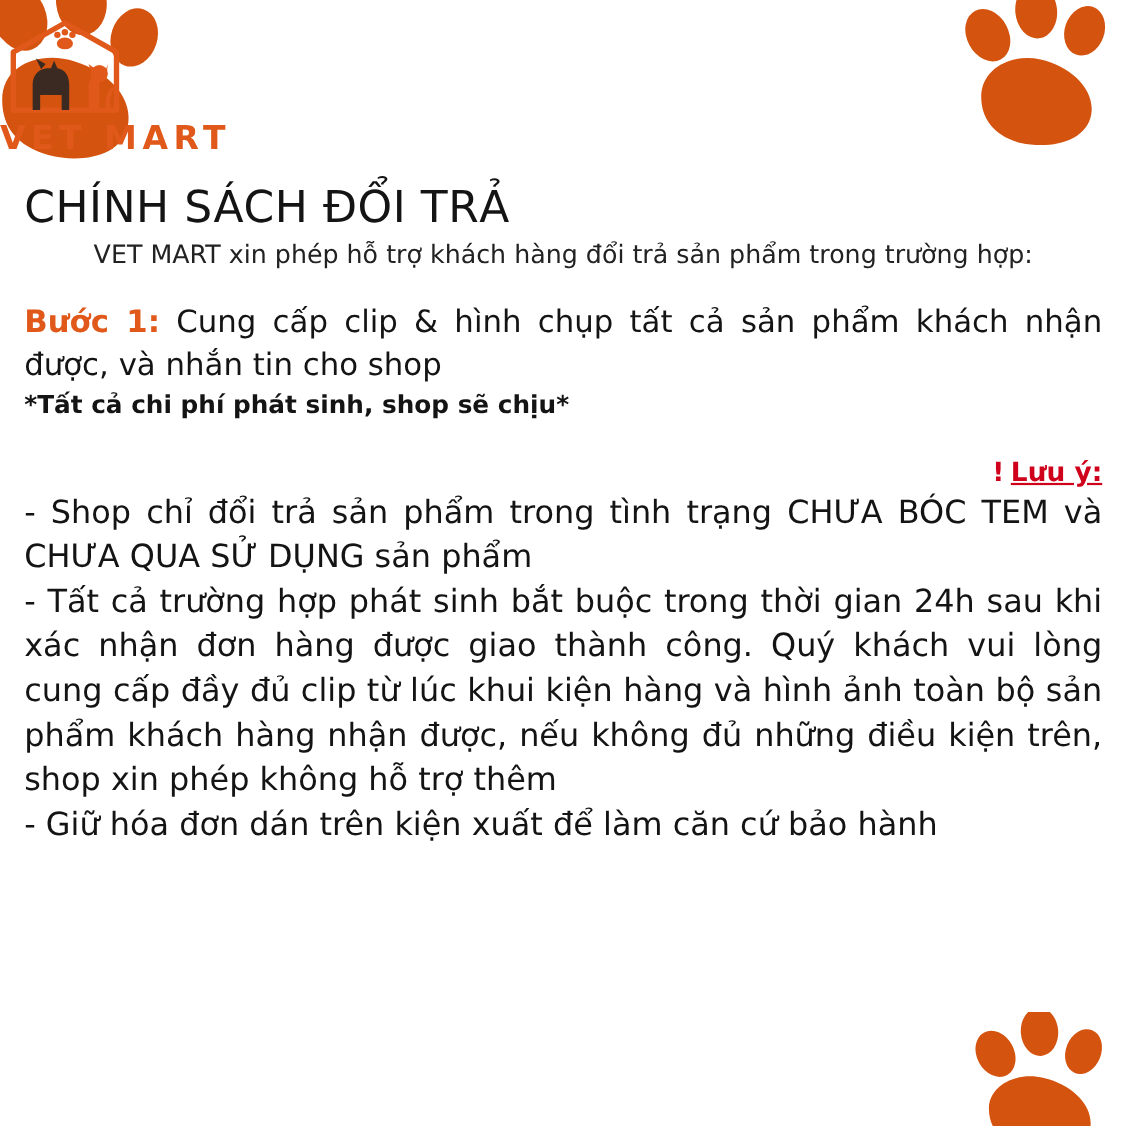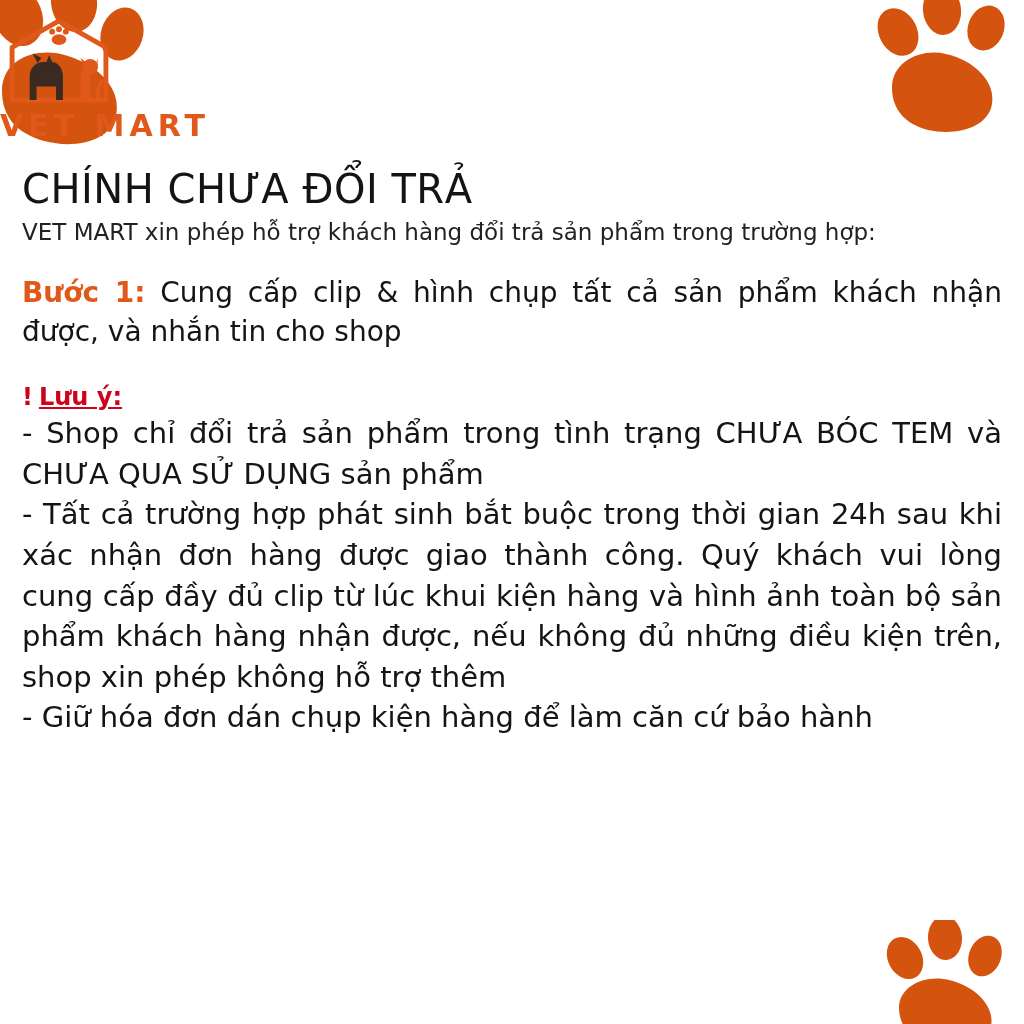--- a/index.html
+++ b/index.html
@@ -59,20 +59,21 @@
     font-weight: 400;
     letter-spacing: 0.5px;
     color: #141414;
     font-family: "DejaVu Sans", sans-serif;
   }
   .subtitle {
     font-size: 23px;
     color: #222;
     margin: 0 0 10px 0;
     line-height: 1.3;
+    text-align: center;
   }
   .gap-sm { height: 16px; }
   .gap-md { height: 30px; }
 
   .step-line {
     font-size: 28px;
     line-height: 1.38;
     text-align: justify;
     margin: 0 0 2px 0;
     color: #141414;
@@ -90,20 +91,21 @@
     font-weight: 700;
     margin: 0;
     color: #141414;
   }
 
   .warn-head {
     font-size: 24px;
     font-weight: 700;
     color: #d0021b;
     margin: 0 0 2px 0;
+    text-align: right;
   }
   .warn-head .excl { margin-right: 6px; }
   .warn-head .underlined { text-decoration: underline; }
 
   .bullet {
     font-size: 29px;
     line-height: 1.4;
     text-align: justify;
     margin: 0;
     color: #141414;
@@ -170,36 +172,37 @@
       <path d="M96 52 L100 41 L99 49 Z"></path>
       <circle cx="92" cy="50" r="8"></circle>
       <path d="M99 84 C96 78 98 68 104 62 L106 64 C102 70 101 78 103 84 Z"></path>
     </g>
   </svg>
   <div class="logo-text">VET MART</div>
 </div>
 
 <div class="content">
 
-  <h1 class="title">CHÍNH CHƯA ĐỔI TRẢ</h1>
+  <h1 class="title">CHÍNH SÁCH ĐỔI TRẢ</h1>
 
   <p class="subtitle">VET MART xin phép hỗ trợ khách hàng đổi trả sản phẩm trong trường hợp:</p>
 
   <div class="gap-sm"></div>
 
   <p class="step-line">
     <span class="step-label">Bước 1:</span>
     <span>Cung cấp clip &amp; hình chụp tất cả sản phẩm khách nhận được, và nhắn tin cho shop</span>
   </p>
 
 
+  <p class="note-star">*Tất cả chi phí phát sinh, shop sẽ chịu*</p>
 
   <div class="gap-md"></div>
 
   <p class="warn-head">
     <span class="excl">!</span><span class="underlined">Lưu ý:</span>
   </p>
 
   <p class="bullet">- Shop chỉ đổi trả sản phẩm trong tình trạng CHƯA BÓC TEM và CHƯA QUA SỬ DỤNG sản phẩm</p>
   <p class="bullet">- Tất cả trường hợp phát sinh bắt buộc trong thời gian 24h sau khi xác nhận đơn hàng được giao thành công. Quý khách vui lòng cung cấp đầy đủ clip từ lúc khui kiện hàng và hình ảnh toàn bộ sản phẩm khách hàng nhận được, nếu không đủ những điều kiện trên, shop xin phép không hỗ trợ thêm</p>
-  <p class="bullet last">- Giữ hóa đơn dán chụp kiện hàng để làm căn cứ bảo hành</p>
+  <p class="bullet last">- Giữ hóa đơn dán trên kiện xuất để làm căn cứ bảo hành</p>
 
 </div>
 
 </body></html>

